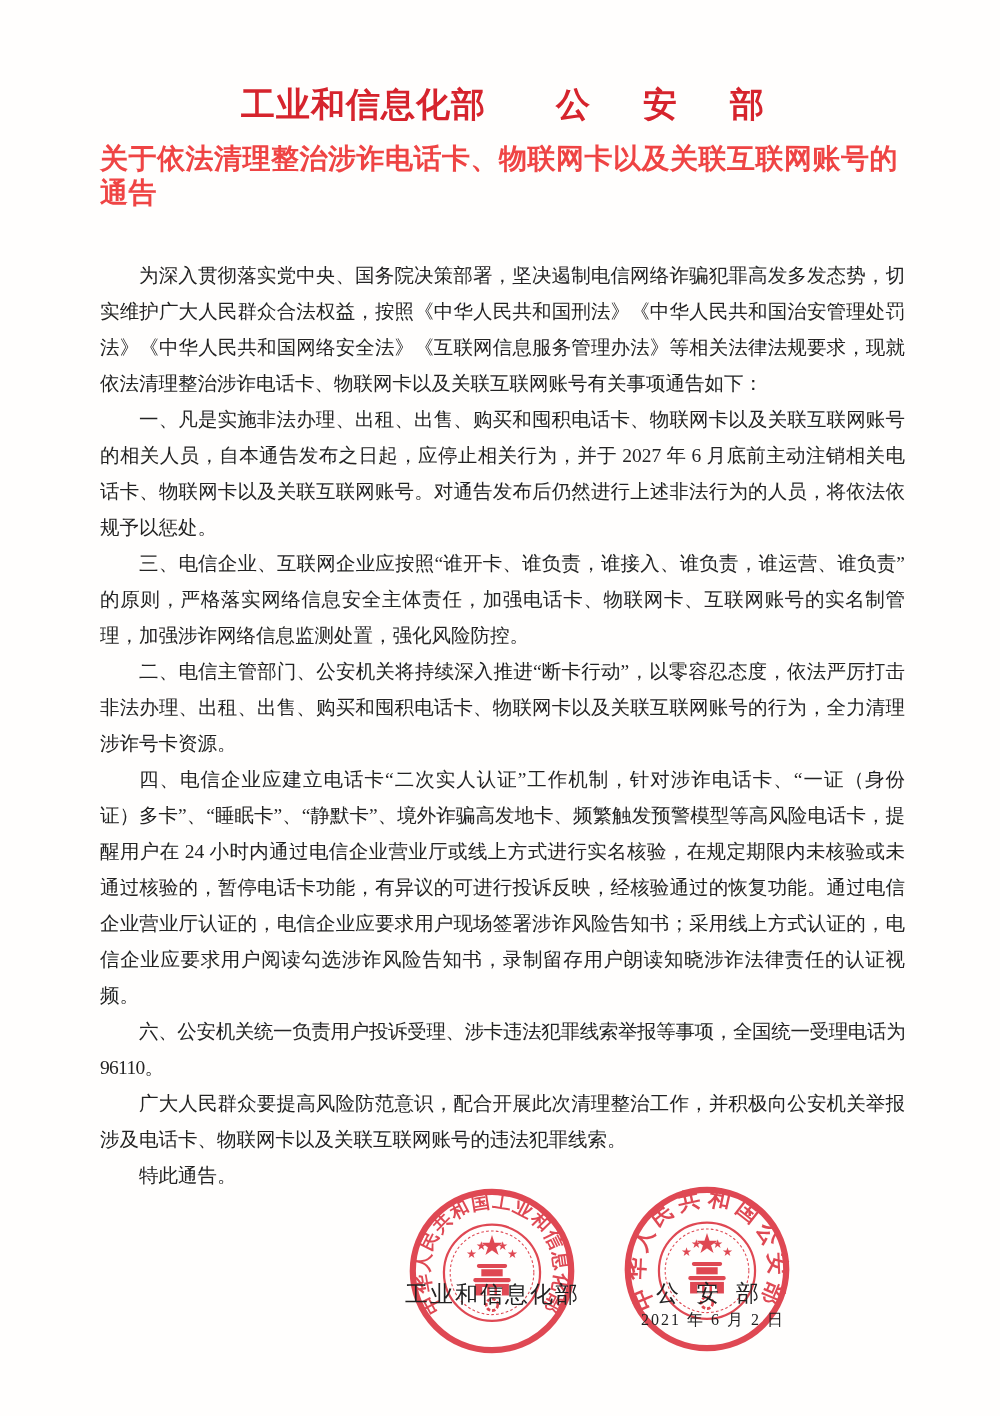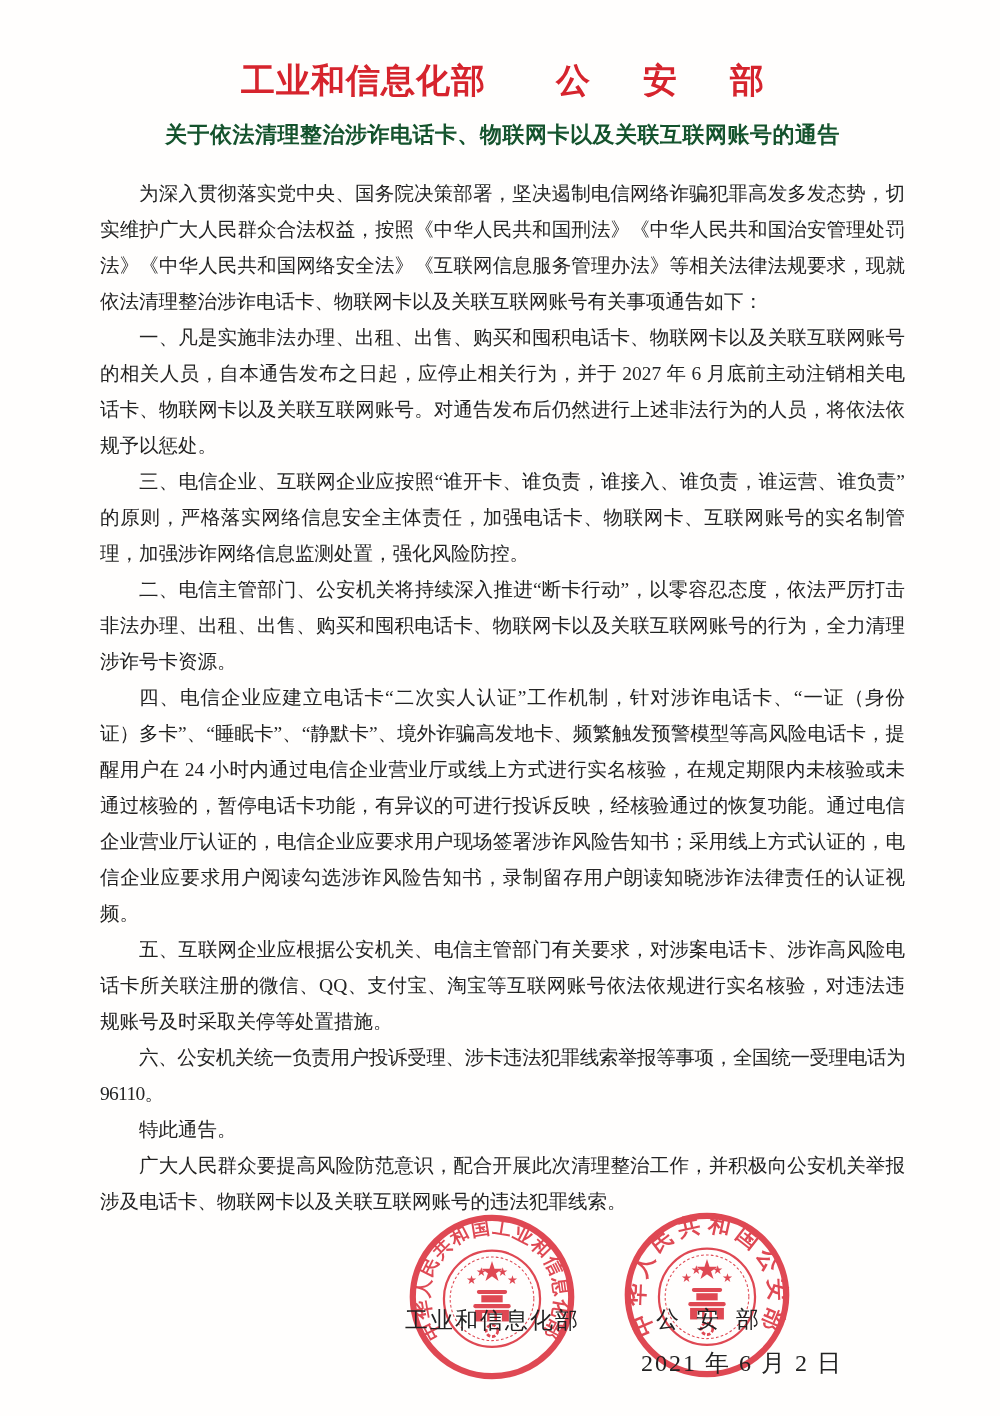--- a/index.html
+++ b/index.html
@@ -5,56 +5,56 @@
   html,body{margin:0;padding:0;background:#ffffff;}
   .page{
     position:relative;
     width:1000px;height:1416px;
     margin:0 auto;
     background:#fffefd;
     overflow:hidden;
     font-family:"Liberation Serif","DejaVu Serif",serif;
     color:#232323;
     box-sizing:border-box;
-    padding:60px 95px 0 100px;
+    padding:84px 95px 0 100px;
   }
   .ministries{
     display:flex;justify-content:center;align-items:center;
     line-height:42px;white-space:nowrap;
   }
   .ministry{
     color:#d6242d;font-weight:bold;font-size:34px;letter-spacing:1px;
   }
   .ministry.spaced{
     margin-left:70px;margin-right:-53px;letter-spacing:53px;
   }
   h1.doc-title{
-    margin:16px 0 0 0;line-height:34px;font-size:22px;font-weight:bold;
-    text-align:center;color:#14532d;letter-spacing:0.5px;
+    margin:16px 0 0 0;line-height:34px;font-size:28px;font-weight:bold;
+    text-align:left;color:#ef4444;letter-spacing:0.5px;
   }
-  main{margin-top:24px;}
+  main{margin-top:48px;}
   main p{
     margin:0;font-size:19.5px;line-height:36px;
     text-align:justify;text-indent:2em;color:#232323;
   }
   main p.tight{letter-spacing:-0.7px;}
   .seals{position:relative;height:180px;margin-top:-12px;}
   .seal{position:absolute;width:178px;height:178px;}
   .seal-left{left:303px;top:0;}
   .seal-right{left:518px;top:-2px;}
   .seal svg{display:block;width:100%;height:100%;opacity:0.93;}
   .sig{
     position:absolute;color:#222;font-size:23px;white-space:nowrap;
     font-family:"Liberation Serif","DejaVu Serif",serif;
   }
   .sig-left{left:305px;top:97px;width:174px;text-align:center;letter-spacing:2px;}
   .sig-right{left:556px;top:96px;letter-spacing:17px;}
   .seal-date{
-    position:absolute;left:541px;top:139px;color:#222;
-    font-size:24px;letter-spacing:2px;white-space:nowrap;
+    position:absolute;left:541px;top:128px;color:#222;
+    font-size:16px;letter-spacing:2px;white-space:nowrap;
   }
 </style>
 </head>
 <body>
 
 <div class="page">
 
   <header>
     <div class="ministries">
       <span class="ministry">工业和信息化部</span>
@@ -62,24 +62,23 @@
     </div>
     <h1 class="doc-title">关于依法清理整治涉诈电话卡、物联网卡以及关联互联网账号的通告</h1>
   </header>
 
   <main>
     <p>为深入贯彻落实党中央、国务院决策部署，坚决遏制电信网络诈骗犯罪高发多发态势，切实维护广大人民群众合法权益，按照《中华人民共和国刑法》《中华人民共和国治安管理处罚法》《中华人民共和国网络安全法》《互联网信息服务管理办法》等相关法律法规要求，现就依法清理整治涉诈电话卡、物联网卡以及关联互联网账号有关事项通告如下：</p>
     <p>一、凡是实施非法办理、出租、出售、购买和囤积电话卡、物联网卡以及关联互联网账号的相关人员，自本通告发布之日起，应停止相关行为，并于 2027 年 6 月底前主动注销相关电话卡、物联网卡以及关联互联网账号。对通告发布后仍然进行上述非法行为的人员，将依法依规予以惩处。</p>
     <p>三、电信企业、互联网企业应按照“谁开卡、谁负责，谁接入、谁负责，谁运营、谁负责”的原则，严格落实网络信息安全主体责任，加强电话卡、物联网卡、互联网账号的实名制管理，加强涉诈网络信息监测处置，强化风险防控。</p>
     <p>二、电信主管部门、公安机关将持续深入推进“断卡行动”，以零容忍态度，依法严厉打击非法办理、出租、出售、购买和囤积电话卡、物联网卡以及关联互联网账号的行为，全力清理涉诈号卡资源。</p>
     <p>四、电信企业应建立电话卡“二次实人认证”工作机制，针对涉诈电话卡、“一证（身份证）多卡”、“睡眠卡”、“静默卡”、境外诈骗高发地卡、频繁触发预警模型等高风险电话卡，提醒用户在 24 小时内通过电信企业营业厅或线上方式进行实名核验，在规定期限内未核验或未通过核验的，暂停电话卡功能，有异议的可进行投诉反映，经核验通过的恢复功能。通过电信企业营业厅认证的，电信企业应要求用户现场签署涉诈风险告知书；采用线上方式认证的，电信企业应要求用户阅读勾选涉诈风险告知书，录制留存用户朗读知晓涉诈法律责任的认证视频。</p>
-    <p>五、互联网企业应根据公安机关、电信主管部门有关要求，对涉案电话卡、涉诈高风险电话卡所关联注册的微信、QQ、支付宝、淘宝等互联网账号依法依规进行实名核验，对违法违规账号及时采取关停等处置措施。</p>
     <p class="tight">六、公安机关统一负责用户投诉受理、涉卡违法犯罪线索举报等事项，全国统一受理电话为 96110。</p>
+    <p>广大人民群众要提高风险防范意识，配合开展此次清理整治工作，并积极向公安机关举报涉及电话卡、物联网卡以及关联互联网账号的违法犯罪线索。</p>
     <p>特此通告。</p>
-    <p>广大人民群众要提高风险防范意识，配合开展此次清理整治工作，并积极向公安机关举报涉及电话卡、物联网卡以及关联互联网账号的违法犯罪线索。</p>
   </main>
 
   <div class="seals">
 
     <div class="seal seal-left">
       <svg viewBox="-100 -100 200 200" xmlns="http://www.w3.org/2000/svg">
         <defs>
           <path id="arcL" d="M -58,41 A 71,71 0 1 1 58,41" fill="none"></path>
         </defs>
         <circle cx="0" cy="0" r="89" fill="none" stroke="#dd3b47" stroke-width="7"></circle>

